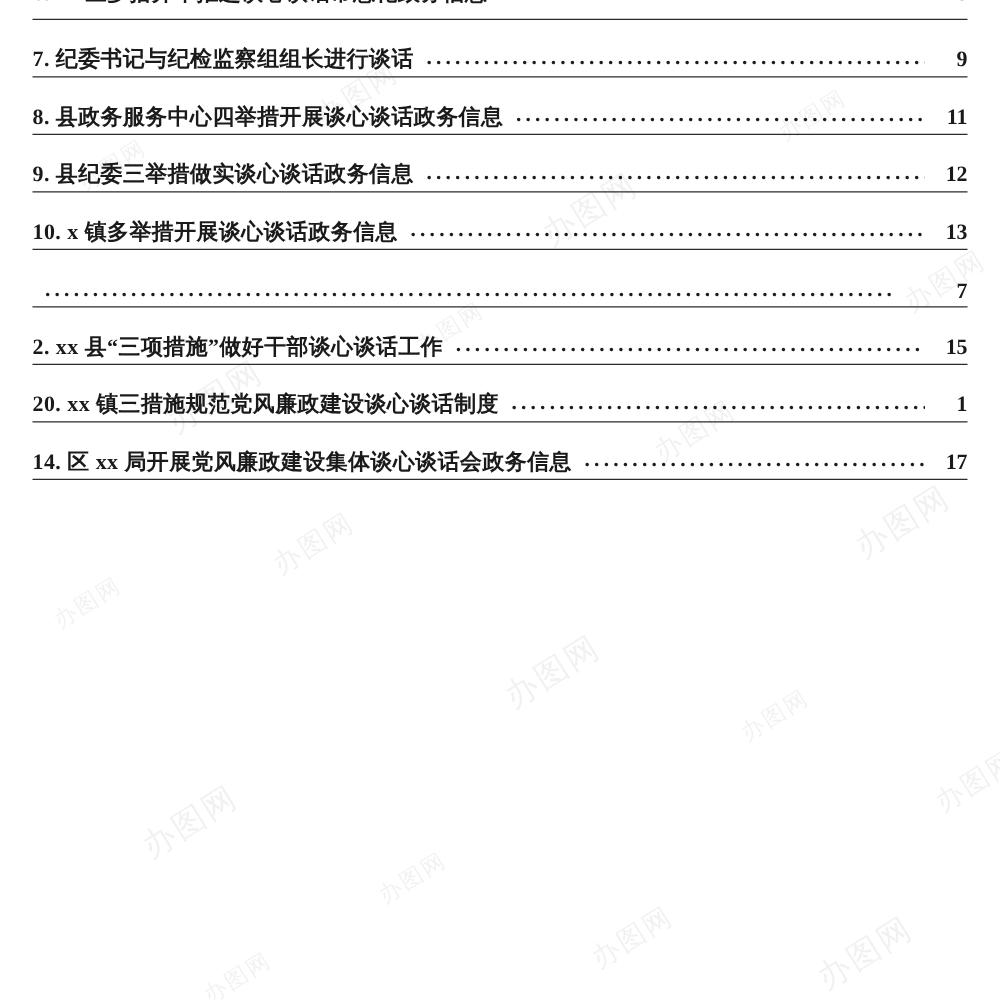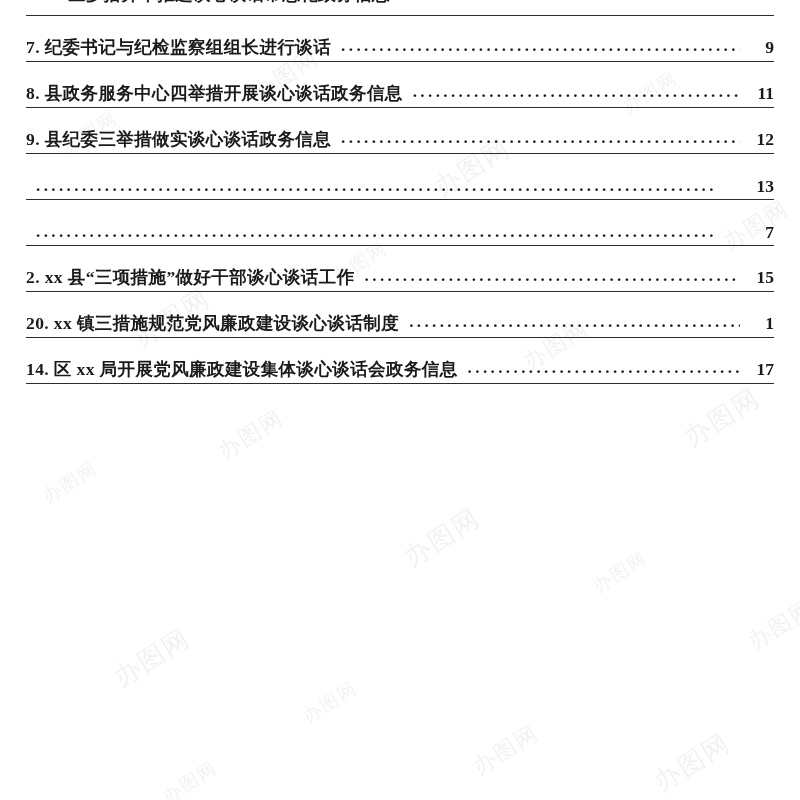--- a/index.html
+++ b/index.html
@@ -132,20 +132,21 @@
       </div>
       <div class="toc-row">
         <div class="row-inner">
           <span class="entry-text">9. 县纪委三举措做实谈心谈话政务信息</span>
           <span class="leader">.........................................................................................</span>
           <span class="page-num">12</span>
         </div>
       </div>
       <div class="toc-row">
         <div class="row-inner">
+          <span class="entry-text">10. x 镇多举措开展谈心谈话政务信息</span>
           <span class="leader">.........................................................................................</span>
           <span class="page-num">13</span>
         </div>
       </div>
       <div class="toc-row">
         <div class="row-inner">
           <span class="leader">.........................................................................................</span>
           <span class="page-num">7</span>
         </div>
       </div>

